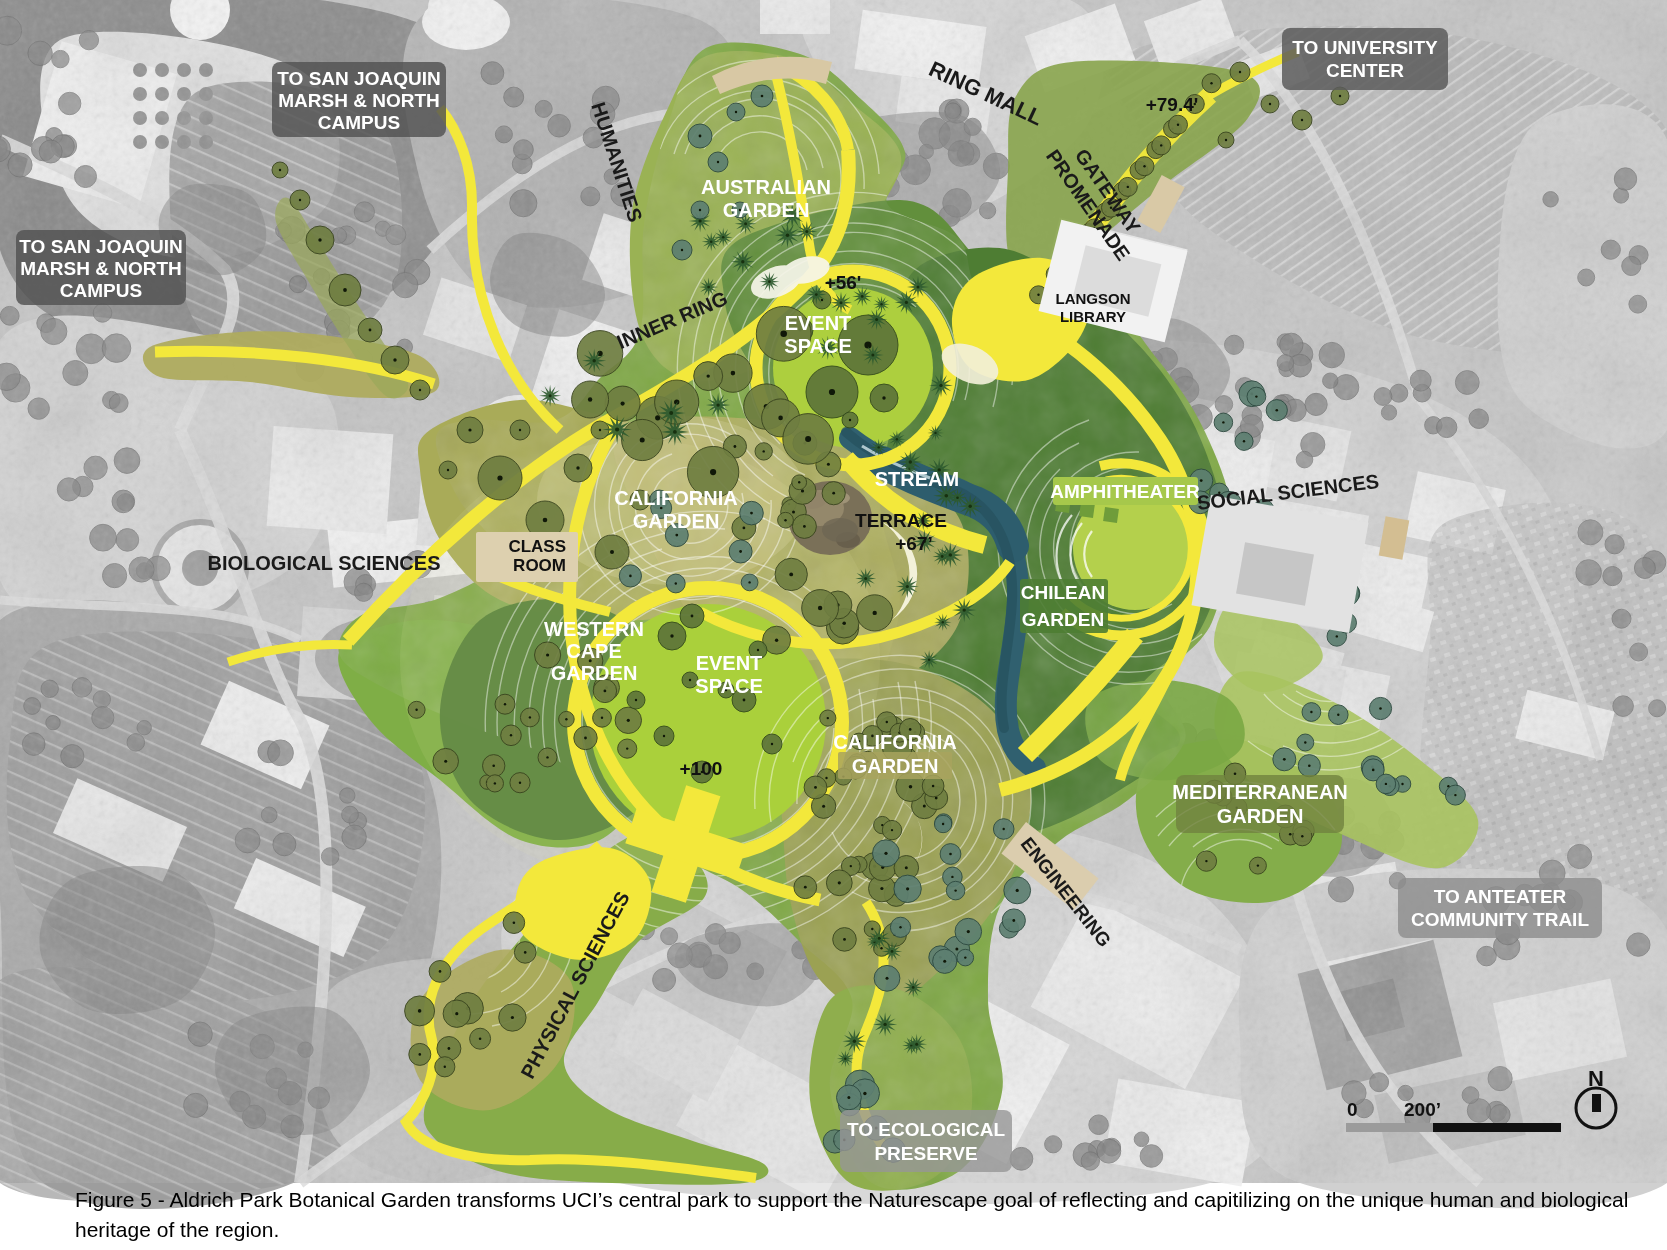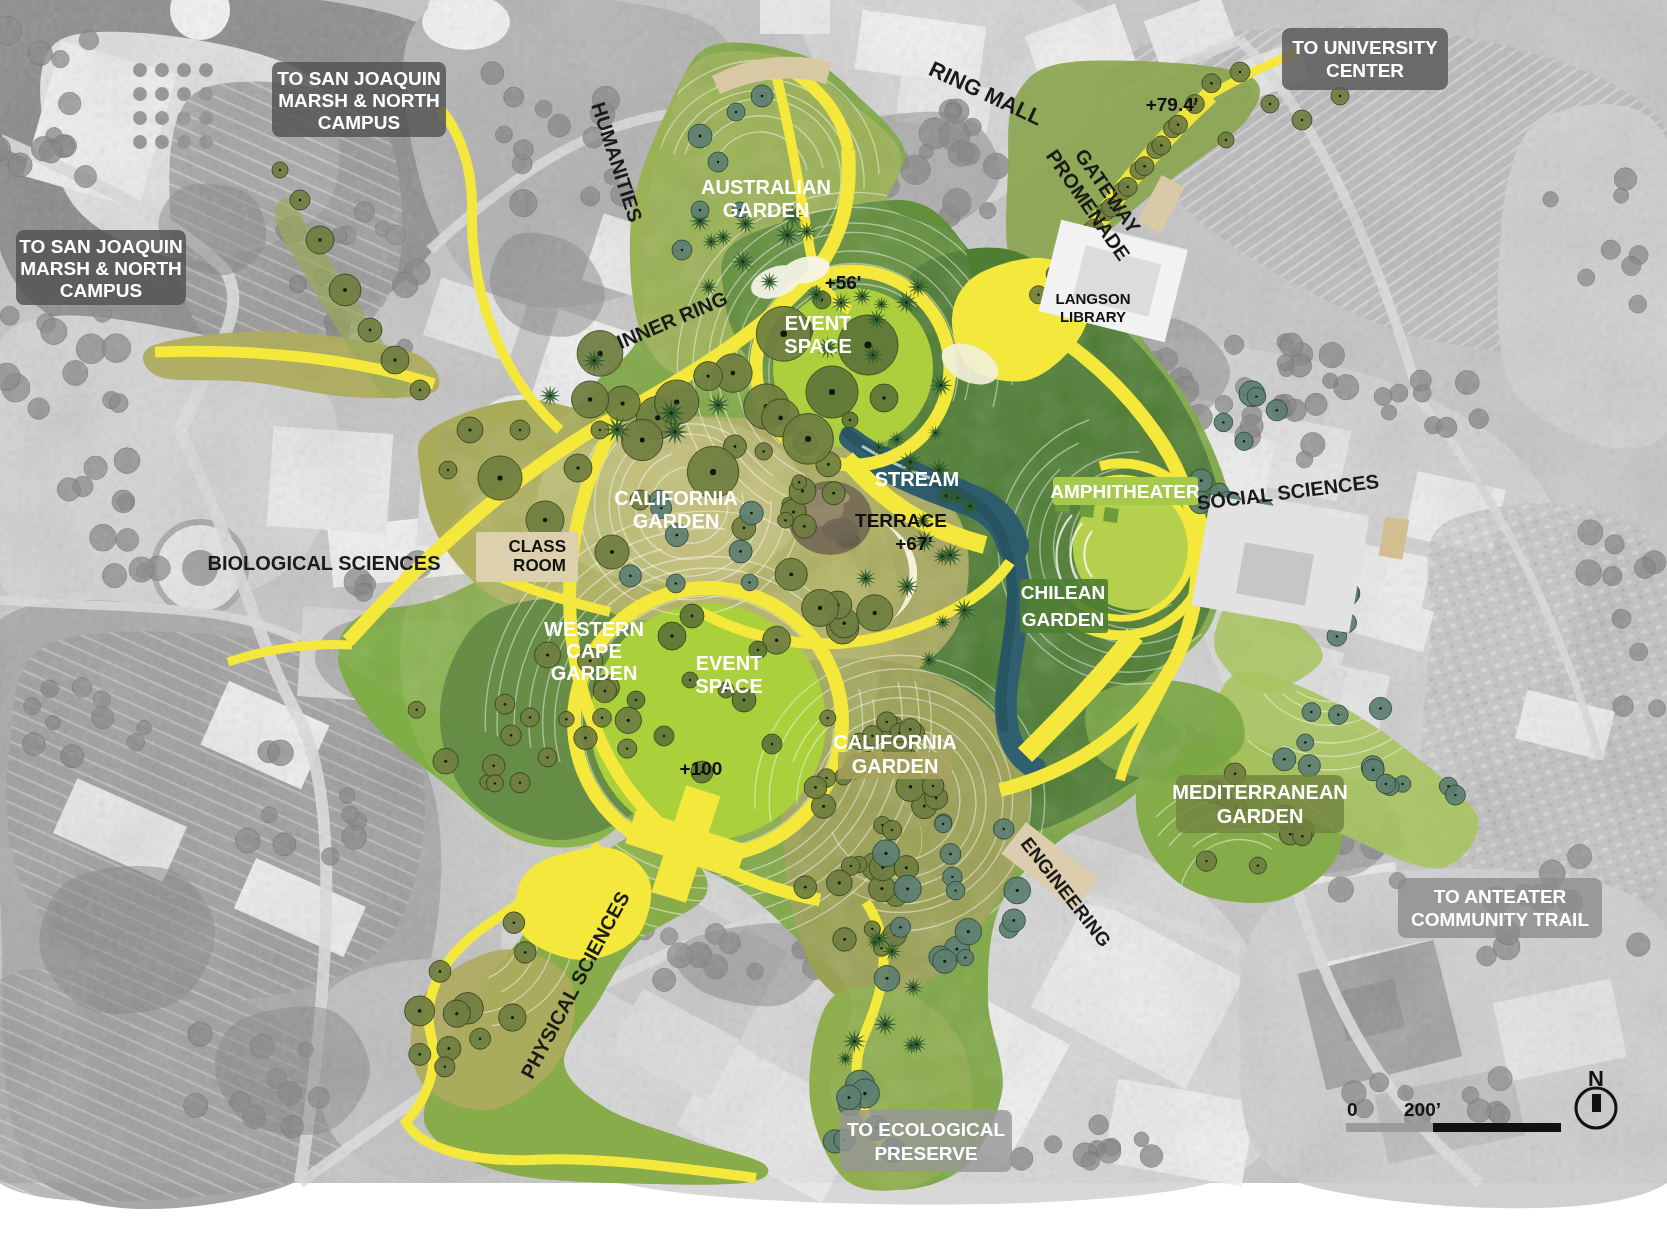--- a/index.html
+++ b/index.html
@@ -1597,12 +1597,13 @@
         <rect x="1433" y="1123" width="128" height="9" fill="#111111"></rect>
       </g>
 
 <g>
         <text x="1596" y="1086" font-size="22" font-weight="bold" fill="#111" text-anchor="middle">N</text>
         <circle cx="1596" cy="1108" r="20" fill="none" stroke="#111" stroke-width="3"></circle>
         <rect x="1592" y="1094" width="9" height="18" fill="#111"></rect>
       </g>
 </svg>
 
+<div style="position:absolute;left:75px;top:1185px;font-size:21px;line-height:30px;color:#000;white-space:nowrap;">Figure 5 - Aldrich Park Botanical Garden transforms UCI’s central park to support the Naturescape goal of reflecting and capitilizing on the unique human and biological<br>heritage of the region.</div>
 </div>
 </body></html>

